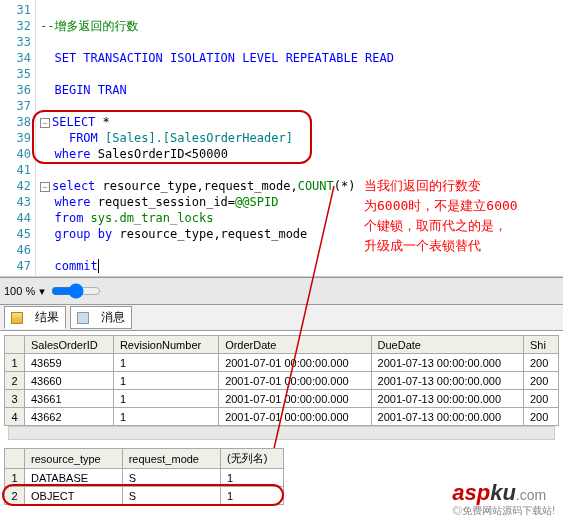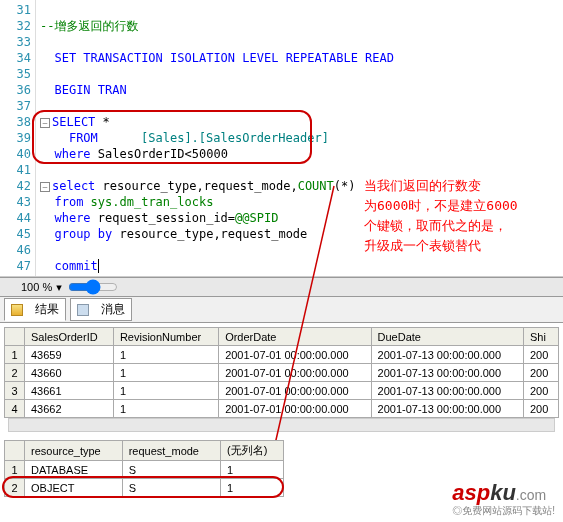--- a/index.html
+++ b/index.html
@@ -4,27 +4,27 @@
 <style>
 * { box-sizing: border-box; margin: 0; padding: 0; }
 body { font-family: "Microsoft YaHei", Arial, sans-serif; font-size: 12px; background: #fff; width: 563px; height: 522px; overflow: hidden; position: relative; }
 .editor { display: flex; background: #fff; border-bottom: 1px solid #ccc; align-items: center; }
 .gutter { background: #fff; border-right: 1px solid #ddd; text-align: right; color: #2b91af; font-family: Consolas, monospace; font-size: 12px; padding: 2px 4px; width: 36px; }
 .gutter .ln { height: 16px; line-height: 16px; }
 .code { flex: 1; padding: 2px 4px; font-family: Consolas, monospace; font-size: 12px; position: relative; }
 .code .line { height: 16px; line-height: 16px; white-space: pre; }
 .kw { color: #0000ff; }
 .cmt { color: #008000; }
-.teal { color: #008080; margin-left: 36px; }
+.teal { color: #008080; }
 .sys { color: #008000; }
 .cursor { border-right: 1px solid #000; }
 .box-red { position: absolute; border: 2px solid #cc0000; border-radius: 12px; pointer-events: none; }
 .annot { position: absolute; color: #ff0000; font-size: 13px; line-height: 20px; width: 200px; }
 .arrow-line { position: absolute; pointer-events: none; }
-.zoom-bar { background: #e8e8e8; border-top: 1px solid #999; border-bottom: 1px solid #999; height: 20px; display: flex; align-items: center; padding: 0 21px; font-size: 11px; }
+.zoom-bar { background: #e8e8e8; border-top: 1px solid #999; border-bottom: 1px solid #999; height: 28px; display: flex; align-items: center; padding: 0 4px; font-size: 11px; }
 .zoom-bar input { width: 50px; height: 10px; }
 .tabs { background: #f0f0f0; border-bottom: 1px solid #999; height: 26px; display: flex; align-items: center; padding: 2px 4px; gap: 4px; }
 .tab { display: flex; align-items: center; gap: 12px; padding: 2px 6px; background: #fff; border: 1px solid #999; font-size: 12px; }
 .tab.active { border-bottom: 1px solid #fff; }
 .grid-wrap { padding: 4px; }
 .grid { border-collapse: collapse; font-size: 11px; width: 100%; }
 .grid th, .grid td { border: 1px solid #aaa; padding: 2px 6px; background: #fff; text-align: left; height: 18px; font-weight: normal; }
 .grid th { background: #efefe7; }
 .grid .rowhdr { background: #efefe7; width: 20px; text-align: center; }
 .grid2-wrap { padding: 4px; position: relative; }
@@ -66,22 +66,22 @@
     <div class="line"></div>
     <div class="line">  <span class="kw">SET TRANSACTION ISOLATION LEVEL REPEATABLE READ</span></div>
     <div class="line"></div>
     <div class="line">  <span class="kw">BEGIN TRAN</span></div>
     <div class="line"></div>
     <div class="line"><span class="fold">−</span><span class="kw">SELECT</span><span> *</span></div>
     <div class="line">    <span class="kw">FROM</span><span class="teal"> [Sales].[SalesOrderHeader]</span></div>
     <div class="line">  <span class="kw">where</span><span> SalesOrderID</span><span>&lt;</span><span>50000</span></div>
     <div class="line"></div>
     <div class="line"><span class="fold">−</span><span class="kw">select</span><span> resource_type,request_mode,</span><span class="sys">COUNT</span><span>(*)</span></div>
+    <div class="line">  <span class="kw">where</span><span> request_session_id</span><span>=</span><span class="sys">@@SPID</span></div>
     <div class="line">  <span class="kw">from</span><span class="sys"> sys.dm_tran_locks</span></div>
-    <div class="line">  <span class="kw">where</span><span> request_session_id</span><span>=</span><span class="sys">@@SPID</span></div>
     <div class="line">  <span class="kw">group by</span><span> resource_type,request_mode</span></div>
     <div class="line"></div>
     <div class="line">  <span class="kw">commit</span><span class="cursor"></span></div>
 
     <div class="box-red" style="left:-4px; top:110px; width:280px; height:54px;"></div>
 
     <div class="annot" style="left:296px; top:176px;margin-left:32px;">
       <div>当我们返回的行数变</div>
       <div>为6000时，不是建立6000</div>
       <div>个键锁，取而代之的是，</div>

